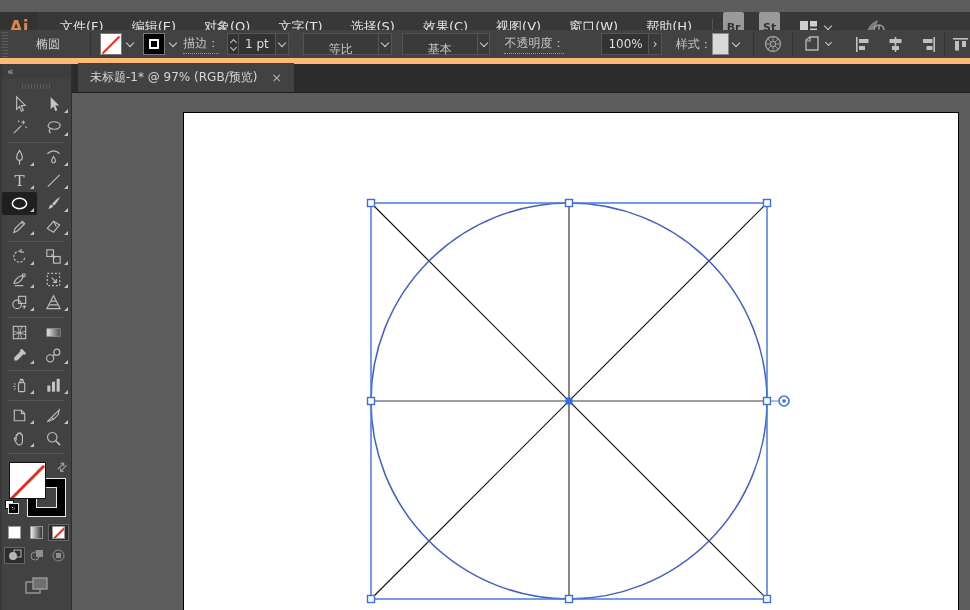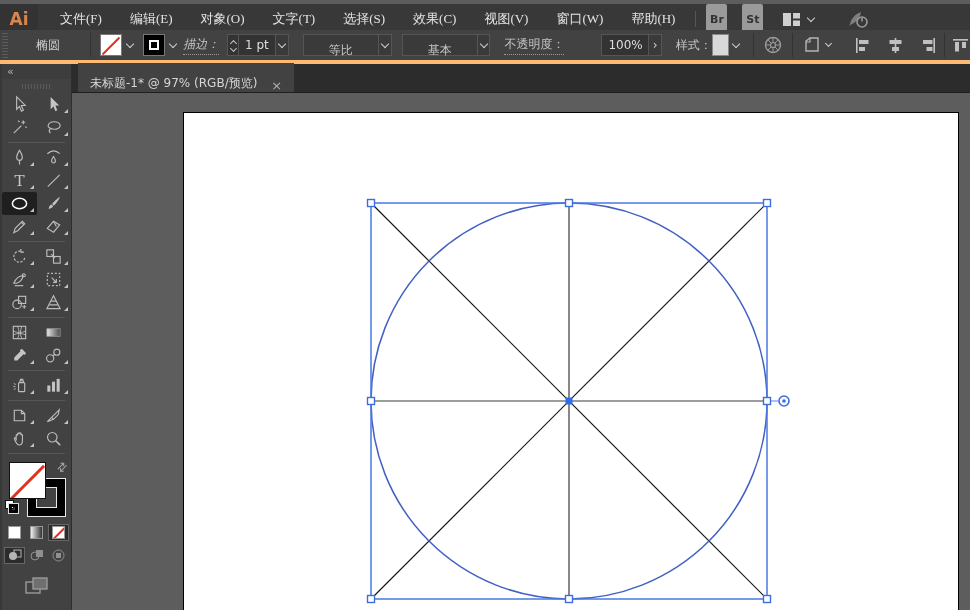--- a/index.html
+++ b/index.html
@@ -1,37 +1,37 @@
 <!DOCTYPE html>
 <html style="--accent: #3d6ee0; --selection-stroke: #4a79e2; --circle-stroke: #4160c2; --none-red: #e0301e; --logo-orange: #d9854f; --pasteboard: #5d5d5d;"><head>
 <meta charset="utf-8">
 <style>
   * { margin:0; padding:0; box-sizing:border-box; }
   html,body { width:970px; height:610px; overflow:hidden; }
   body { position:relative; background:#5d5d5d; font-family:"DejaVu Sans",sans-serif;
          -webkit-font-smoothing:antialiased; }
 
   
-  .menubar { position:absolute; left:0; top:4px; width:970px; height:30px;
+  .menubar { position:absolute; left:0; top:12px; width:970px; height:30px;
              background:#383838; display:flex; align-items:center; }
   .ai-logo { width:38px; height:30px; display:flex; align-items:center; justify-content:center;
              color:#d9854f; font-weight:bold; font-size:17px; background:#333333; }
   .menu-items { display:flex; align-items:center; height:100%; margin-left:8px; }
-  .menu-item { padding:0 14px; font-size:13px; color:#e4e4e4; line-height:30px; cursor:default;font-family:Liberation Serif, serif; }
+  .menu-item { padding:0 14px; font-size:13px; color:#e4e4e4; line-height:30px; cursor:default; }
   .mb-sep { width:1px; height:16px; background:#555; margin:0 10px 0 6px; }
   .mb-btn { width:21px; height:31px; background:#9a9a9a; color:#333; border-radius:2px;
             font-size:11px; font-weight:bold; display:flex; align-items:center; justify-content:center;
             margin-right:15px; }
   .mb-icon { display:flex; align-items:center; margin-right:6px; }
   .chev { width:6px; height:6px; border-right:1.5px solid #cfcfcf; border-bottom:1.5px solid #cfcfcf;
           transform:rotate(45deg); display:inline-block; margin-top:-3px; }
 
   
   .controlbar { position:absolute; left:0; top:30px; width:970px; height:34px; background:#424242;
-                border-bottom:4px solid #fdba74; display:flex; align-items:center; font-size:12px;
+                border-bottom:6px solid #fdba74; display:flex; align-items:center; font-size:12px;
                 color:#c6c6c6; white-space:nowrap; }
   .grip-v { width:8px; height:26px; margin-left:2px;
             background:repeating-linear-gradient(0deg,#5c5c5c 0 1px,transparent 1px 3px); }
   .cb-divider { width:1px; height:24px; background:#323232; margin:0 9px; flex:none; }
   .dotted { border-bottom:1px dotted #9a9a9a; padding-bottom:1px; cursor:default; }
   .swatch { width:22px; height:22px; border:1px solid #777; position:relative; background:#fff; flex:none; }
   .swatch .slash { position:absolute; left:-2px; right:-2px; top:50%; height:2px;
                    background:var(--none-red); transform:rotate(-45deg); }
   .swatch.stroke-proxy { background:#000; display:flex; align-items:center; justify-content:center; }
   .swatch.stroke-proxy .hole { width:10px; height:10px; border:2px solid #fff; background:#000; }
@@ -95,21 +95,21 @@
   .dmbtn { width:21px; height:17px; display:flex; align-items:center; justify-content:center;
            border:1px solid transparent; }
   .dmbtn.selected { background:#2c2c2c; border-color:#666; }
 
   .screen-mode { display:flex; justify-content:center; margin-top:12px; }
 
   
   .tabbar { position:absolute; left:72px; top:64px; right:0; height:29px; background:#2c2c2c;
             border-bottom:1px solid #1f1f1f; display:flex; align-items:flex-end; }
   .doc-tab { height:29px; margin-left:6px; padding:0 12px; background:#424242; display:flex;
-             align-items:flex-end; gap:14px; font-size:12px; color:#d6d6d6; }
+             align-items:center; gap:14px; font-size:12px; color:#d6d6d6; }
   .tab-close { color:#b0b0b0; font-size:13px; line-height:1; cursor:default; }
 
   
   .canvas { position:absolute; left:72px; top:93px; right:0; bottom:0; background:var(--pasteboard); }
   .artboard { position:absolute; left:111px; top:19px; width:776px; height:520px; background:#fff;
               border:1px solid #000; }
   svg.artwork { position:absolute; left:0; top:0; }
 </style>
 </head>
 <body>
@@ -159,21 +159,21 @@
       <span class="chev"></span>
     </div>
   <div style="width:8px"></div>
   <div class="swatch stroke-proxy">
       <div class="hole"></div>
     </div>
   <div class="chev-btn">
       <span class="chev"></span>
     </div>
 
-  <span class="dotted" style="margin:0 8px 0 3px;font-style:italic;">描边：</span>
+  <span class="dotted" style="margin:0 8px 0 3px;">描边：</span>
   <div class="stepper">
     <span class="chev up"></span>
     <span class="chev"></span>
   </div>
   <div class="cb-field" style="width:46px;">1 pt</div>
   <div class="arrow-btn">
       <span class="chev"></span>
     </div>
 
   <div class="cb-drop" style="margin-left:14px; width:96px;">

